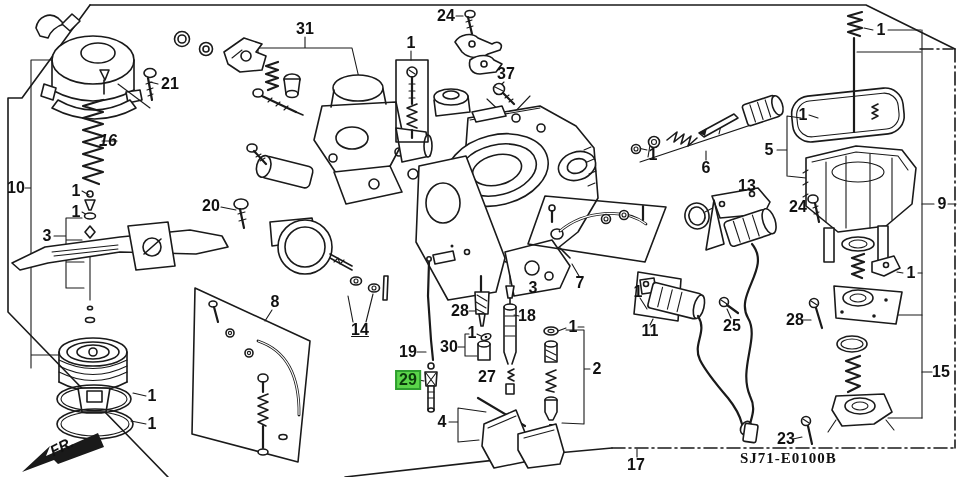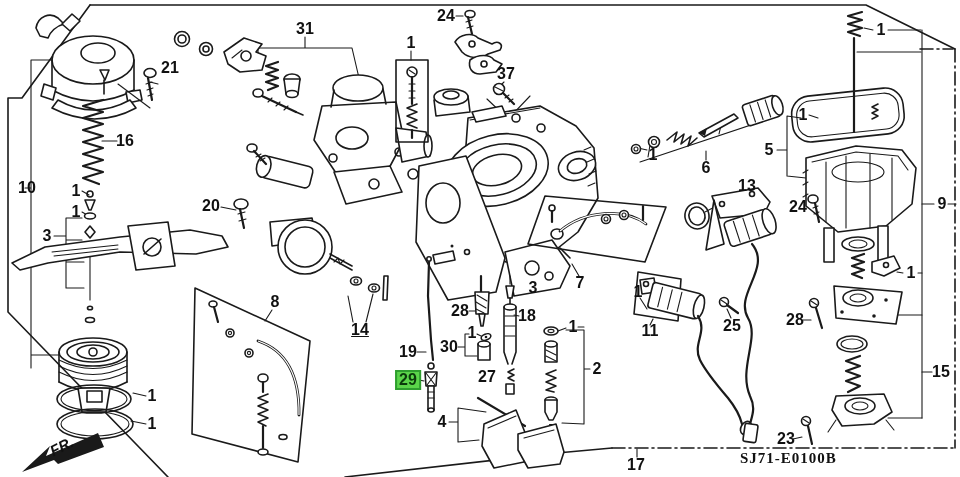--- a/index.html
+++ b/index.html
@@ -432,23 +432,23 @@
       <ellipse class="s thin" cx="860" cy="406" rx="8" ry="4"></ellipse>
       <path class="s thin" d="M836,420 L828,432 M886,420 L894,430"></path>
       <circle class="sf" cx="806" cy="421" r="4.5"></circle>
       <path class="s thin" d="M803,419 L809,423"></path>
       <path class="s w2" d="M808,426 L812,444"></path>
     </g>
 
   </svg>
 
   <div style="position:absolute;left:0;top:0;width:100%;height:100%;">
-      <div class="callout" style="left: 170px; top: 68px;">21</div>
-      <div class="callout" style="left: 125px; top: 141px;">16</div>
-      <div class="callout" style="left: 16px; top: 188px; margin-left: 11px;">10</div>
+      <div class="callout" style="left: 170px; top: 84px;">21</div>
+      <div class="callout" style="left: 108px; top: 141px; font-style: italic;">16</div>
+      <div class="callout" style="left: 16px; top: 188px;">10</div>
       <div class="callout" style="left: 76px; top: 191px;">1</div>
       <div class="callout" style="left: 76px; top: 212px;">1</div>
       <div class="callout" style="left: 47px; top: 236px;">3</div>
       <div class="callout" style="left: 211px; top: 206px;">20</div>
       <div class="callout" style="left: 305px; top: 29px;">31</div>
       <div class="callout" style="left: 411px; top: 43px;">1</div>
       <div class="callout" style="left: 446px; top: 16px;">24</div>
       <div class="callout" style="left: 506px; top: 74px;">37</div>
       <div class="callout" style="left: 275px; top: 302px;">8</div>
       <div class="callout" style="left: 360px; top: 330px; text-decoration: underline;">14</div>

